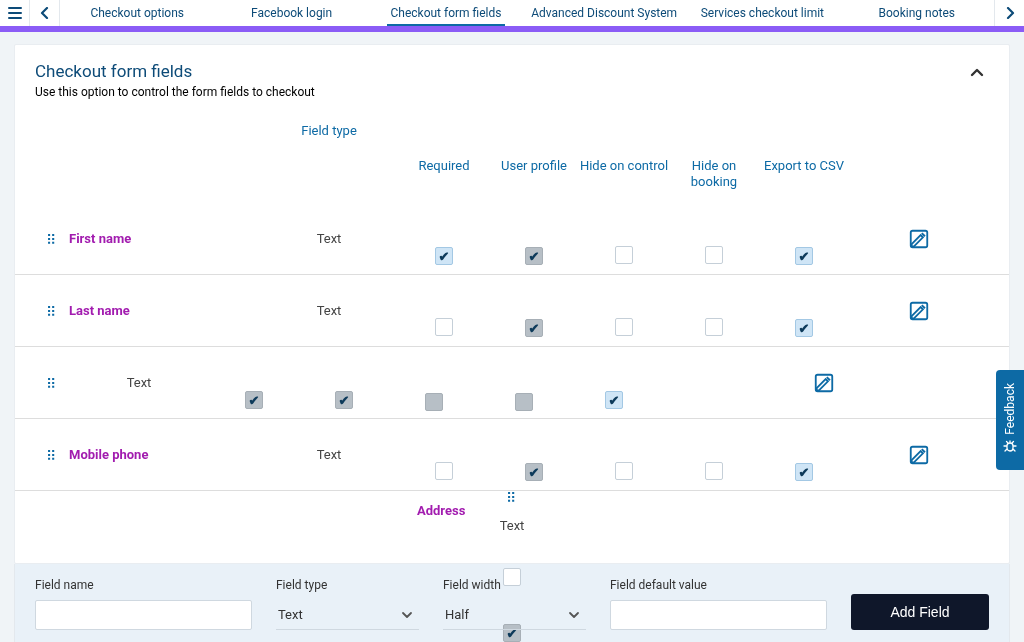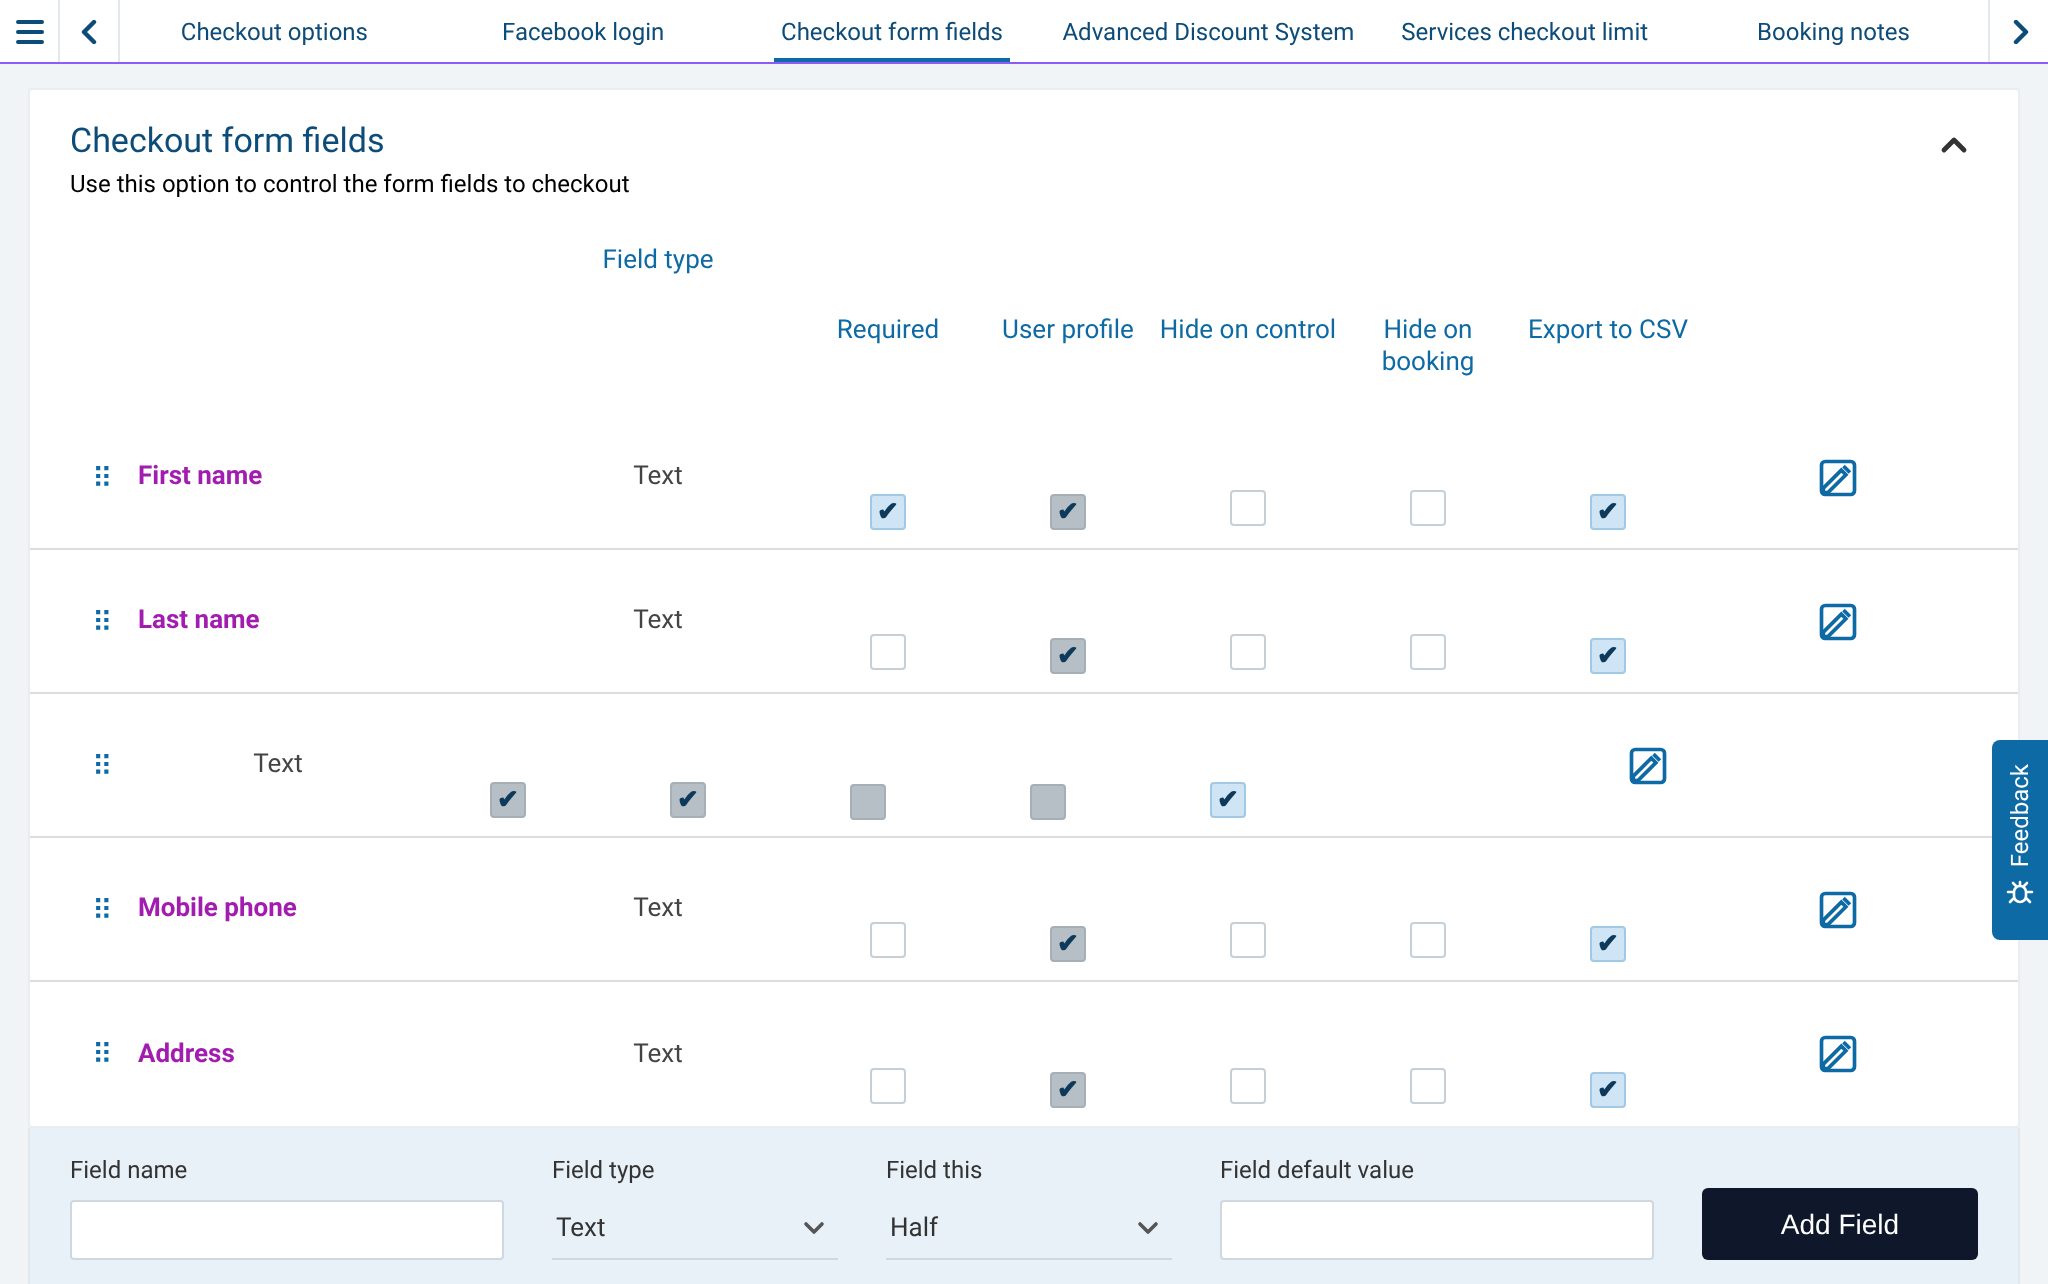--- a/index.html
+++ b/index.html
@@ -12,21 +12,21 @@
     color: #333;
     font-size: 13px;
   }
 
   
   .topbar {
     display: flex;
     align-items: stretch;
     height: 32px;
     background: #fff;
-    border-bottom: 1px solid #8b5cf6;
+    border-bottom: 6px solid #8b5cf6;
     position: relative;
   }
   .topbar .menu-btn,
   .topbar .chev-btn {
     width: 30px;
     display: flex;
     align-items: center;
     justify-content: center;
     border-right: 1px solid #e3e8ed;
     color: #0d4b78;
@@ -113,21 +113,21 @@
   .col-drag { width: 34px; display:flex; align-items:center; justify-content:center; }
   .col-name { width: 190px; font-weight: 700; color: #a21caf; font-size: 13px; }
   .col-type { width: 140px; text-align: center; }
   .col-check { width: 90px; text-align: center; margin-top: 35px; }
   .col-edit { flex:1; display:flex; align-items:center; justify-content:center; }
 
   .row.data {
     height: 72px;
     border-bottom: 1px solid #ddd;
   }
-  .row.data:last-of-type { border-bottom: 0; }
+  .row.data:last-of-type { border-bottom: 0; flex-direction: column; }
   .row.data .col-type { color: #444; }
 
   
   .drag-handle {
     width: 12px;
     height: 12px;
     position: relative;
     display:inline-block;
   }
   .drag-handle::before {
@@ -421,21 +421,21 @@
     <div class="selectish">
       <span>Text</span>
       <span class="chev">
         <svg width="12" height="8" viewBox="0 0 12 8">
             <path d="M2 2l4 4 4-4" stroke="#555" stroke-width="1.8" fill="none" stroke-linecap="round" stroke-linejoin="round"></path>
           </svg>
       </span>
     </div>
   </div>
   <div class="group g-width">
-    <label>Field this</label>
+    <label>Field width</label>
     <div class="selectish">
       <span>Half</span>
       <span class="chev">
         <svg width="12" height="8" viewBox="0 0 12 8">
             <path d="M2 2l4 4 4-4" stroke="#555" stroke-width="1.8" fill="none" stroke-linecap="round" stroke-linejoin="round"></path>
           </svg>
       </span>
     </div>
   </div>
   <div class="group g-default">

